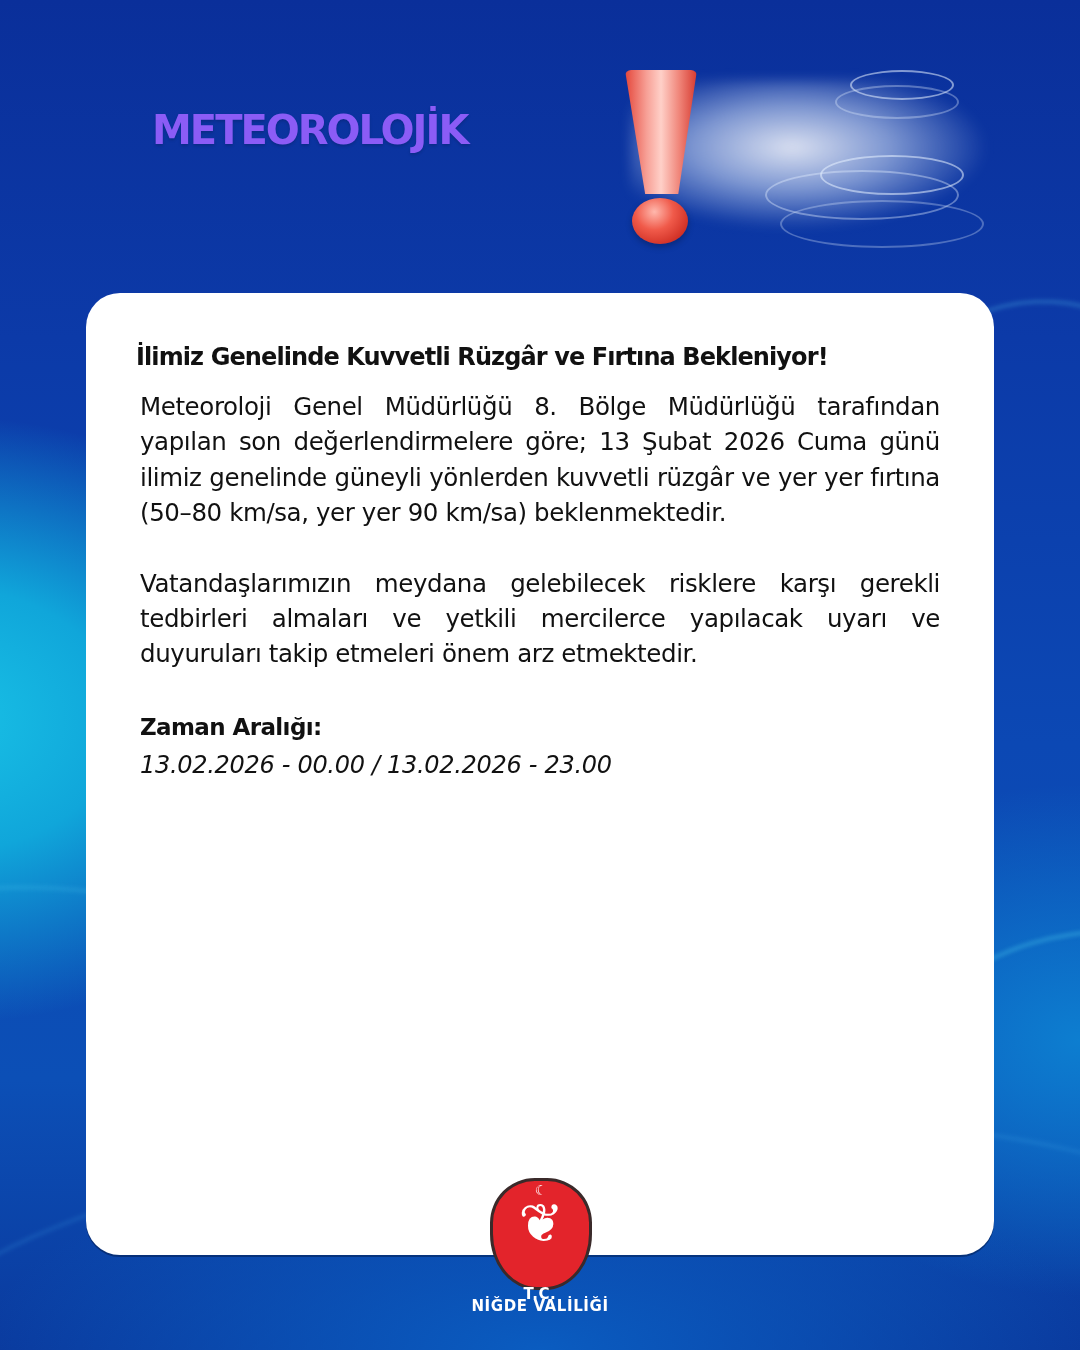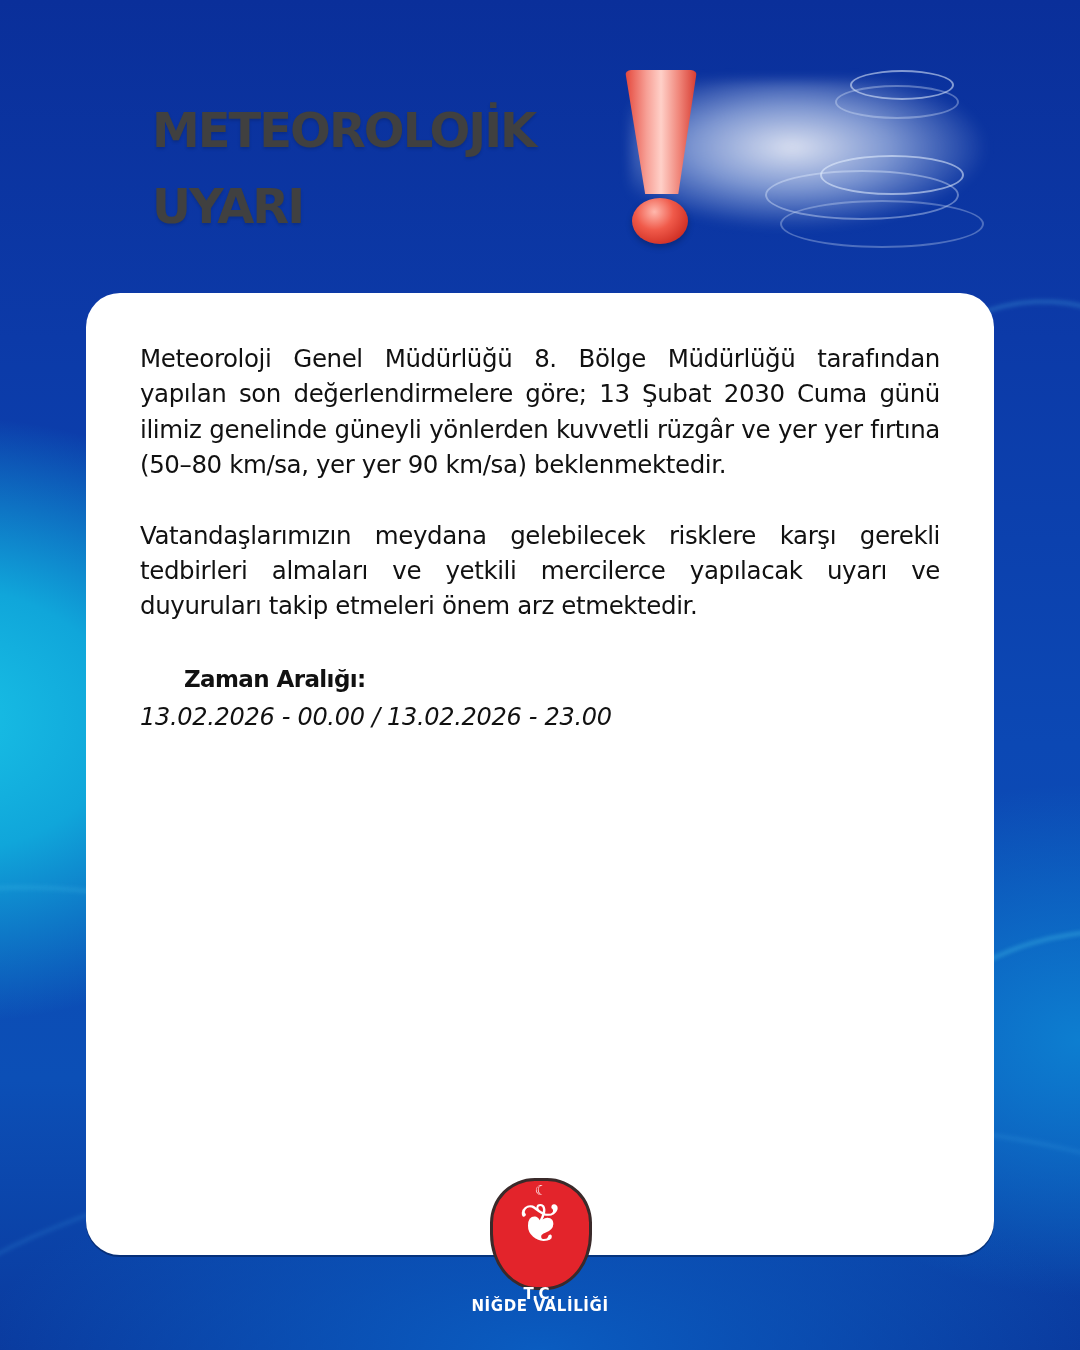--- a/index.html
+++ b/index.html
@@ -17,22 +17,22 @@
       border: 3px solid rgba(90,200,240,0.35);
       filter: blur(2px);
     }
     .sw1 { left: 870px; top: 300px; width: 340px; height: 340px; border-left-color: transparent; border-bottom-color: transparent; transform: rotate(20deg); }
     .sw2 { left: 900px; top: 930px; width: 420px; height: 300px; border-color: rgba(80,210,240,0.45) transparent transparent rgba(80,210,240,0.35); }
     .sw3 { left: -220px; top: 900px; width: 700px; height: 360px; border-color: rgba(90,210,245,0.25) transparent transparent transparent; transform: rotate(14deg); }
     .sw4 { left: -120px; top: 1120px; width: 1400px; height: 420px; border-color: rgba(70,180,240,0.25) transparent transparent transparent; transform: rotate(-4deg); }
 
     .header { position: absolute; left: 152px; top: 92px; }
     .title-line {
-      color: #404040; font-family: "DejaVu Sans", sans-serif; font-weight: bold;
-      font-size: 48px; line-height: 76px; letter-spacing: -2px;
+      color: #8b5cf6; font-family: "DejaVu Sans", sans-serif; font-weight: bold;
+      font-size: 40px; line-height: 76px; letter-spacing: -2px;
       text-shadow: 0 2px 3px rgba(0,0,0,0.15);
     }
 
     .hero { position: absolute; left: 600px; top: 40px; width: 420px; height: 240px; }
     .cloud {
       position: absolute; left: 30px; top: 40px; width: 360px; height: 150px;
       background: radial-gradient(ellipse at 45% 45%, rgba(255,255,255,0.85) 0%, rgba(220,232,250,0.55) 35%, rgba(180,200,240,0) 70%);
       filter: blur(6px);
     }
     .tornado-ring {
@@ -63,21 +63,21 @@
       letter-spacing: -0.9px; line-height: 48px; margin: 0 0 0 -4px; white-space: nowrap;
     }
     .para {
       font-family: "DejaVu Sans", sans-serif; font-size: 24.5px; line-height: 35.4px;
       text-align: justify; margin: 8px 0 0 0; letter-spacing: -0.4px; font-weight: normal;
     }
     .para + .para { margin-top: 35px; }
     .em { font-weight: bold; font-style: italic; }
     .time-label {
       font-family: "DejaVu Sans", sans-serif; font-weight: bold; font-size: 23px;
-      margin-top: 35px; line-height: 40px; letter-spacing: -0.6px; margin-left: 44px;
+      margin-top: 35px; line-height: 40px; letter-spacing: -0.6px;
     }
     .time-value {
       font-family: "DejaVu Sans", sans-serif; font-size: 24px; line-height: 36px; letter-spacing: -0.3px; font-style: italic;
     }
 
     .emblem { position: absolute; left: 486px; top: 1174px; width: 110px; height: 118px; }
     .emblem-shape {
       position: absolute; left: 4px; top: 4px; width: 96px; height: 106px;
       background: #e3242b; border: 3px solid #3a2a2a;
       border-radius: 44% 44% 46% 46% / 40% 40% 50% 50%;
@@ -96,37 +96,37 @@
 </head>
 <body>
 
 <div class="swirl sw1"></div>
 <div class="swirl sw2"></div>
 <div class="swirl sw3"></div>
 <div class="swirl sw4"></div>
 
 <div class="header">
   <div class="title-line">METEOROLOJİK</div>
-  <div class="title-line">UYARI</div>
 </div>
 
 <div class="hero">
   <div class="cloud"></div>
   <div class="tornado-ring" style="left:250px;top:30px;width:100px;height:26px;"></div>
   <div class="tornado-ring" style="left:235px;top:45px;width:120px;height:30px;opacity:.6"></div>
   <div class="tornado-ring" style="left:220px;top:115px;width:140px;height:36px;"></div>
   <div class="tornado-ring" style="left:165px;top:130px;width:190px;height:46px;opacity:.7"></div>
   <div class="tornado-ring" style="left:180px;top:160px;width:200px;height:44px;opacity:.55"></div>
 </div>
 <div class="excl-bar"></div>
 <div class="excl-dot"></div>
 
 <div class="card">
   <div class="card-inner">
-    <p class="para">Meteoroloji Genel Müdürlüğü 8. Bölge Müdürlüğü tarafından yapılan son değerlendirmelere göre; 13 Şubat 2030 Cuma günü ilimiz genelinde güneyli yönlerden kuvvetli rüzgâr ve yer yer fırtına (50–80 km/sa, yer yer 90 km/sa) beklenmektedir.</p>
+    <div class="headline">İlimiz Genelinde Kuvvetli Rüzgâr ve Fırtına Bekleniyor!</div>
+    <p class="para">Meteoroloji Genel Müdürlüğü 8. Bölge Müdürlüğü tarafından yapılan son değerlendirmelere göre; 13 Şubat 2026 Cuma günü ilimiz genelinde güneyli yönlerden kuvvetli rüzgâr ve yer yer fırtına (50–80 km/sa, yer yer 90 km/sa) beklenmektedir.</p>
     <p class="para">Vatandaşlarımızın meydana gelebilecek risklere karşı gerekli tedbirleri almaları ve yetkili mercilerce yapılacak uyarı ve duyuruları takip etmeleri önem arz etmektedir.</p>
     <div class="time-label">Zaman Aralığı:</div>
     <div class="time-value">13.02.2026 - 00.00 / 13.02.2026 - 23.00</div>
   </div>
 </div>
 
 <div class="emblem">
   <div class="emblem-shape"></div>
   <div class="emblem-crescent">☾</div>
   <div class="emblem-glyph">❦</div>

